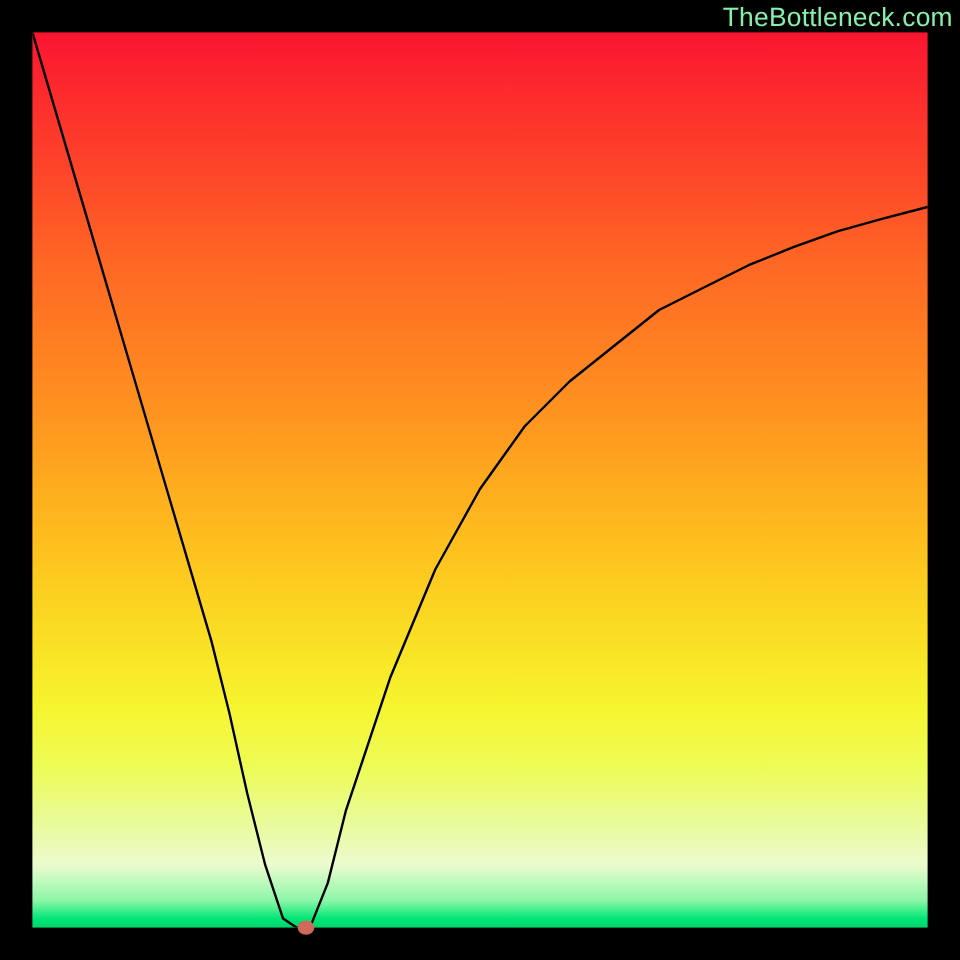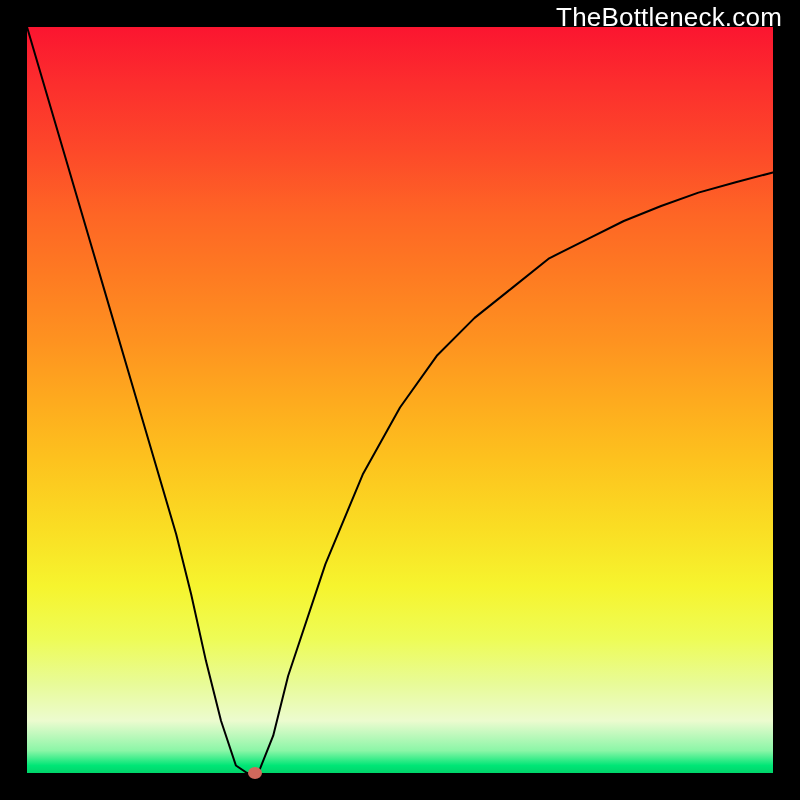--- a/index.html
+++ b/index.html
@@ -7,23 +7,23 @@
     width: 800px;
     height: 800px;
     background: #000;
     position: relative;
     font-family: Arial, Helvetica, sans-serif;
     overflow: hidden;
   }
   .watermark {
     position: absolute;
     top: 2px;
-    right: 18px;
-    color: #ffffff;
-    font-size: 26px;
+    right: 6px;
+    color: #86efac;
+    font-size: 22px;
     font-weight: 500;
     z-index: 10;
     letter-spacing: 0.2px;
   }
   .plot-area {
     position: absolute;
     left: 27px;
     top: 27px;
     width: 746px;
     height: 746px;

